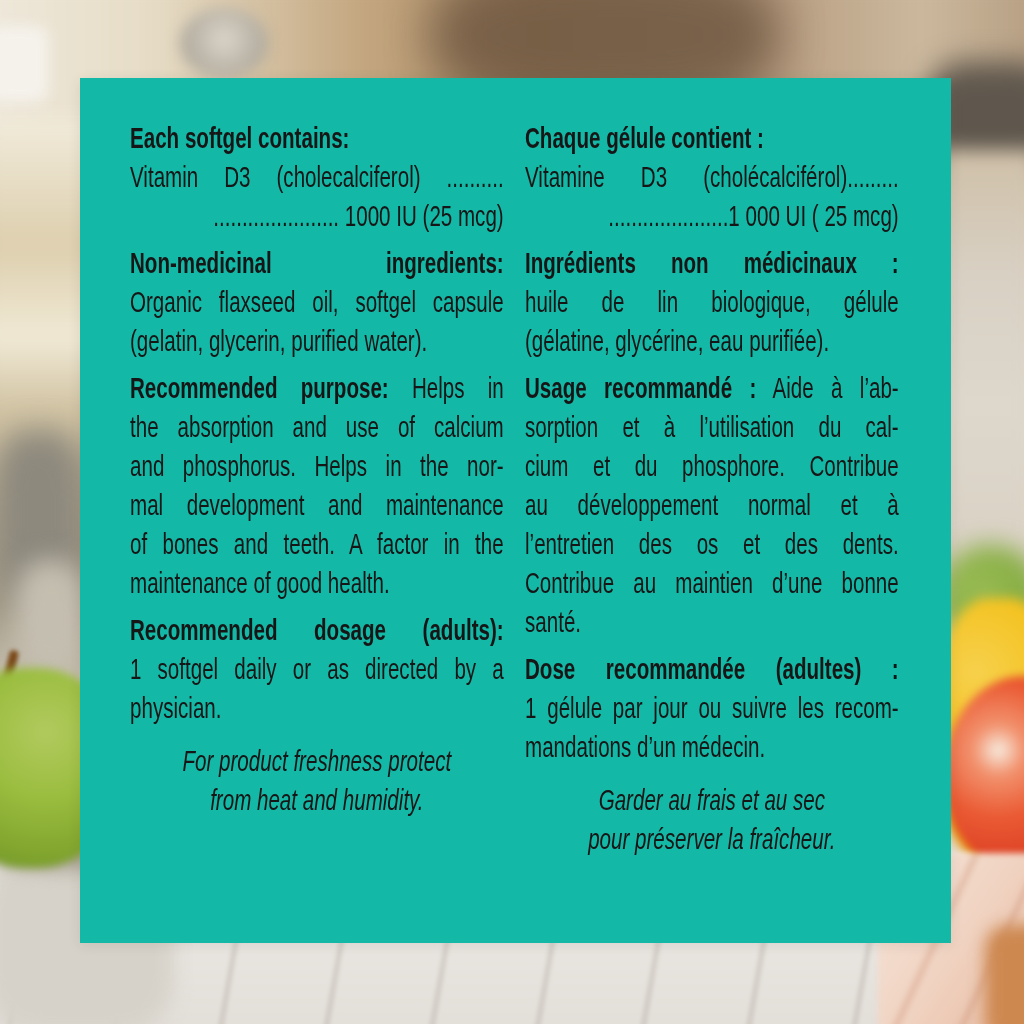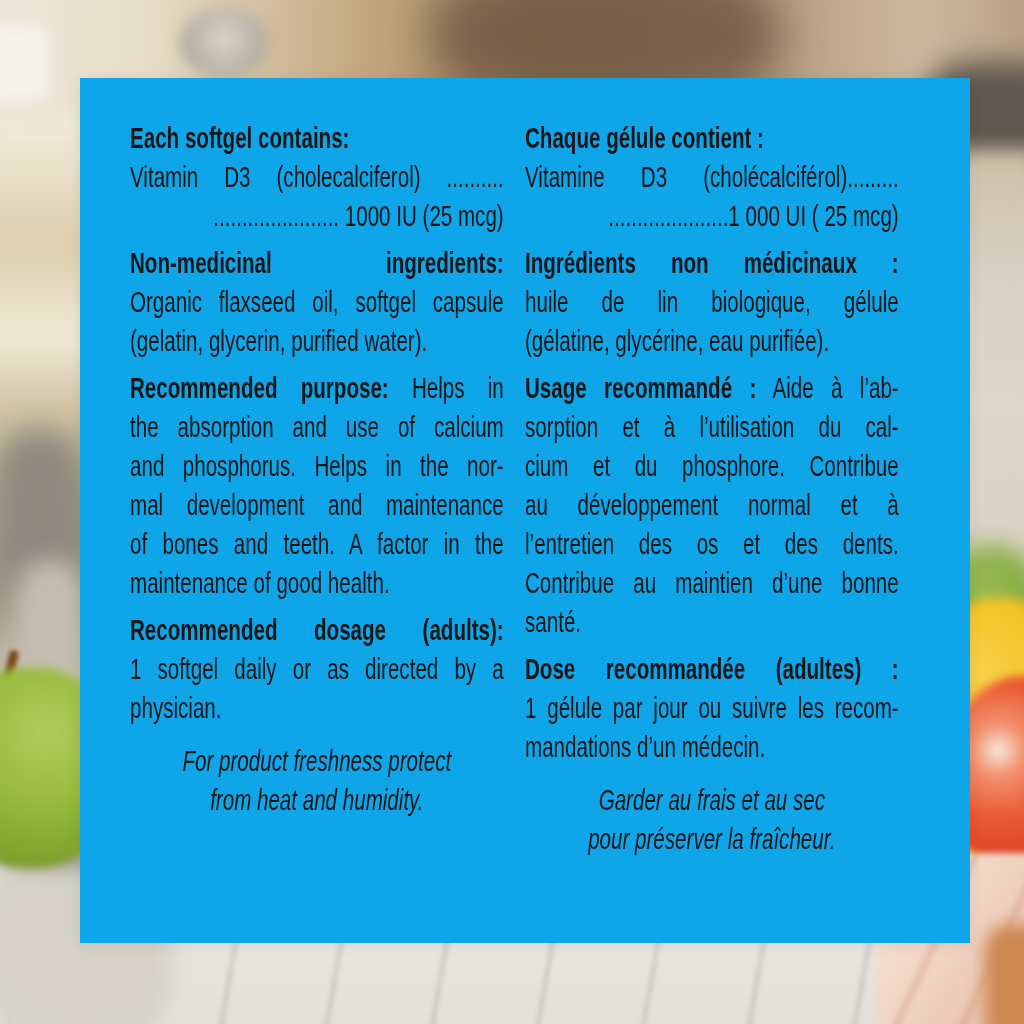--- a/index.html
+++ b/index.html
@@ -49,22 +49,22 @@
   .bg-applestem{left:6px;top:650px;width:9px;height:36px;border-radius:4px;
     background:#7a4a1a;transform:rotate(14deg);filter:blur(2px);}
   .bg-wood{left:878px;top:853px;width:260px;height:190px;filter:blur(3px);
     background:
       repeating-linear-gradient(115deg,rgba(190,120,90,0) 0 26px,rgba(190,120,90,.35) 28px 31px,rgba(190,120,90,0) 33px 60px),
       linear-gradient(125deg,#f6e6da 0%,#f0d2c0 38%,#e6baa1 68%,#dca88c 100%);}
   .bg-woodcorner{left:985px;top:925px;width:120px;height:120px;border-radius:20%;
     background:#cd8850;filter:blur(8px);}
 
   
-  .card{position:absolute;left:80px;top:78px;width:871px;height:865px;background:#0ea5e9;
-        box-shadow:0 2px 12px rgba(60,50,40,.10);padding-left:19px;}
+  .card{position:absolute;left:80px;top:78px;width:871px;height:865px;background:#14b8a6;
+        box-shadow:0 2px 12px rgba(60,50,40,.10);}
   .col{position:absolute;top:40px;width:545px;transform:scaleX(.6857);transform-origin:0 0;
        font-size:30px;line-height:39px;color:#161616;}
   .col-left{left:50px;}
   .col-right{left:445px;}
   .sec{margin-top:8px;}
   .sec:first-child{margin-top:0;}
   .headline{font-weight:700;text-align:left;}
   .justline{font-weight:700;text-align:justify;text-align-last:justify;}
   .para > div{text-align:justify;text-align-last:justify;}
   .para > div:last-child{text-align:justify;text-align-last:left;}

